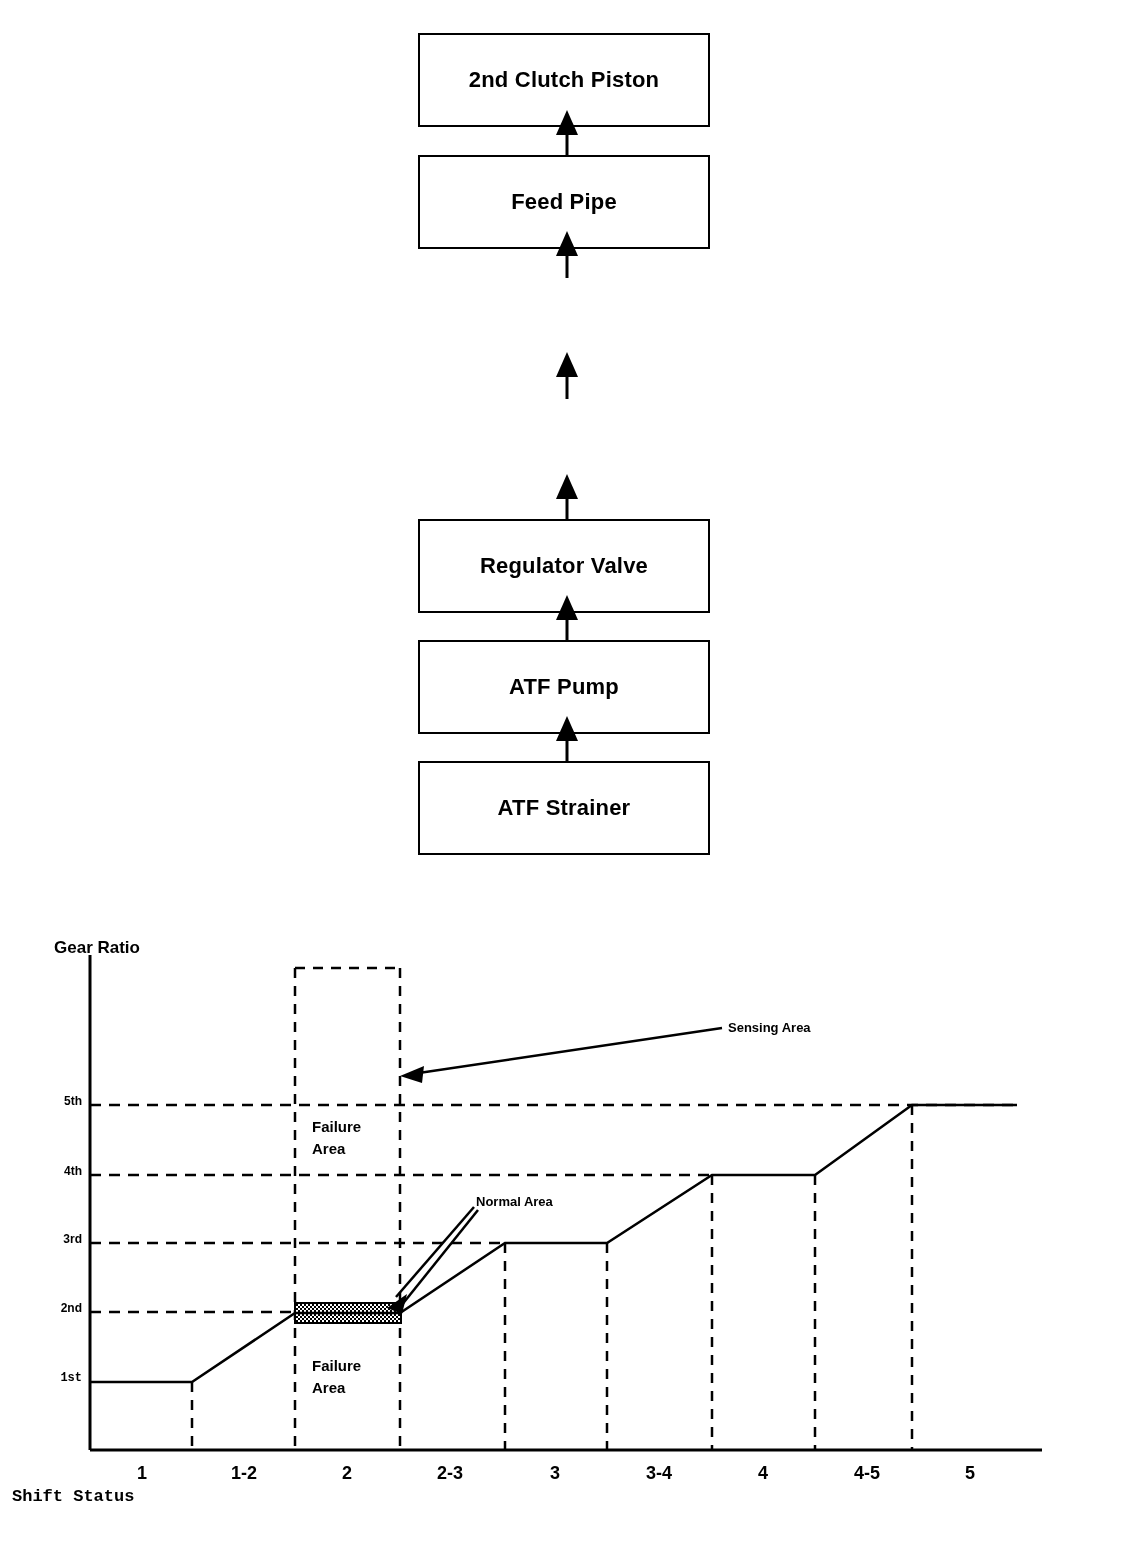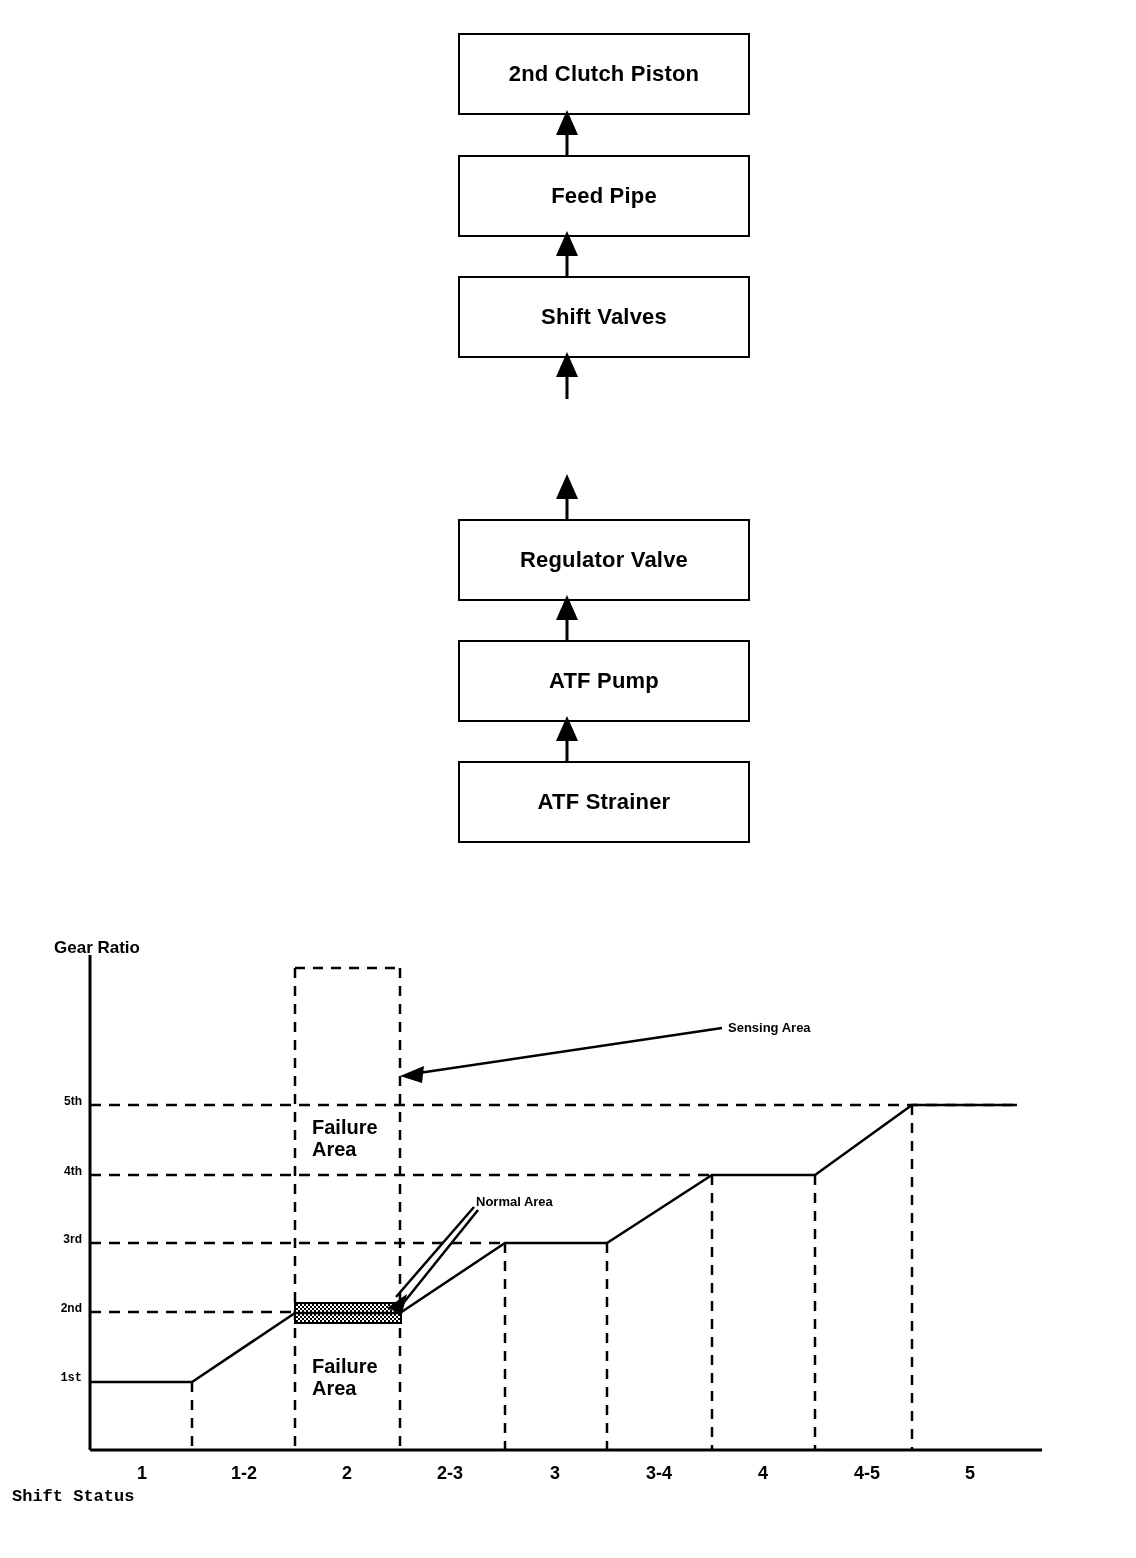--- a/index.html
+++ b/index.html
@@ -21,31 +21,30 @@
     position: absolute;
     left: 0;
     top: 0;
     width: 1136px;
     height: 880px;
   }
   .flow-box {
     position: absolute;
     left: 418px;
     width: 292px;
-    height: 82px;
+    height: 94px;
     box-sizing: border-box;
     border: 2px solid #000000;
     background: #ffffff;
     display: flex;
     align-items: center;
     justify-content: center;
     font-size: 22px;
     font-weight: bold;
     letter-spacing: 0.2px;
-    margin-left: 40px;
   }
   .flow-arrow {
     position: absolute;
     left: 555px;
     width: 24px;
     height: 47px;
   }
 
   
   #chart {
@@ -79,21 +78,21 @@
     white-space: nowrap;
   }
   .annot {
     position: absolute;
     font-size: 13px;
     font-weight: bold;
     white-space: nowrap;
   }
   .area-label {
     position: absolute;
-    font-size: 20px;
+    font-size: 15px;
     font-weight: bold;
     line-height: 22px;
     white-space: nowrap;
   }
 </style>
 </head>
 <body>
 
 <div id="flowchart">
 
@@ -112,23 +111,20 @@
     <span>Feed Pipe</span>
   </div>
 
   <div class="flow-arrow" style="top:231px">
     <svg width="24" height="47" viewBox="0 0 24 47">
       <line x1="12" y1="47" x2="12" y2="18" stroke="#000" stroke-width="3"></line>
       <polygon points="12,0 23,25 1,25" fill="#000"></polygon>
     </svg>
   </div>
 
-  <div class="flow-box" style="top:276px">
-    <span>Shift Valves</span>
-  </div>
 
   <div class="flow-arrow" style="top:352px">
     <svg width="24" height="47" viewBox="0 0 24 47">
       <line x1="12" y1="47" x2="12" y2="18" stroke="#000" stroke-width="3"></line>
       <polygon points="12,0 23,25 1,25" fill="#000"></polygon>
     </svg>
   </div>
 
 
   <div class="flow-arrow" style="top:474px">

